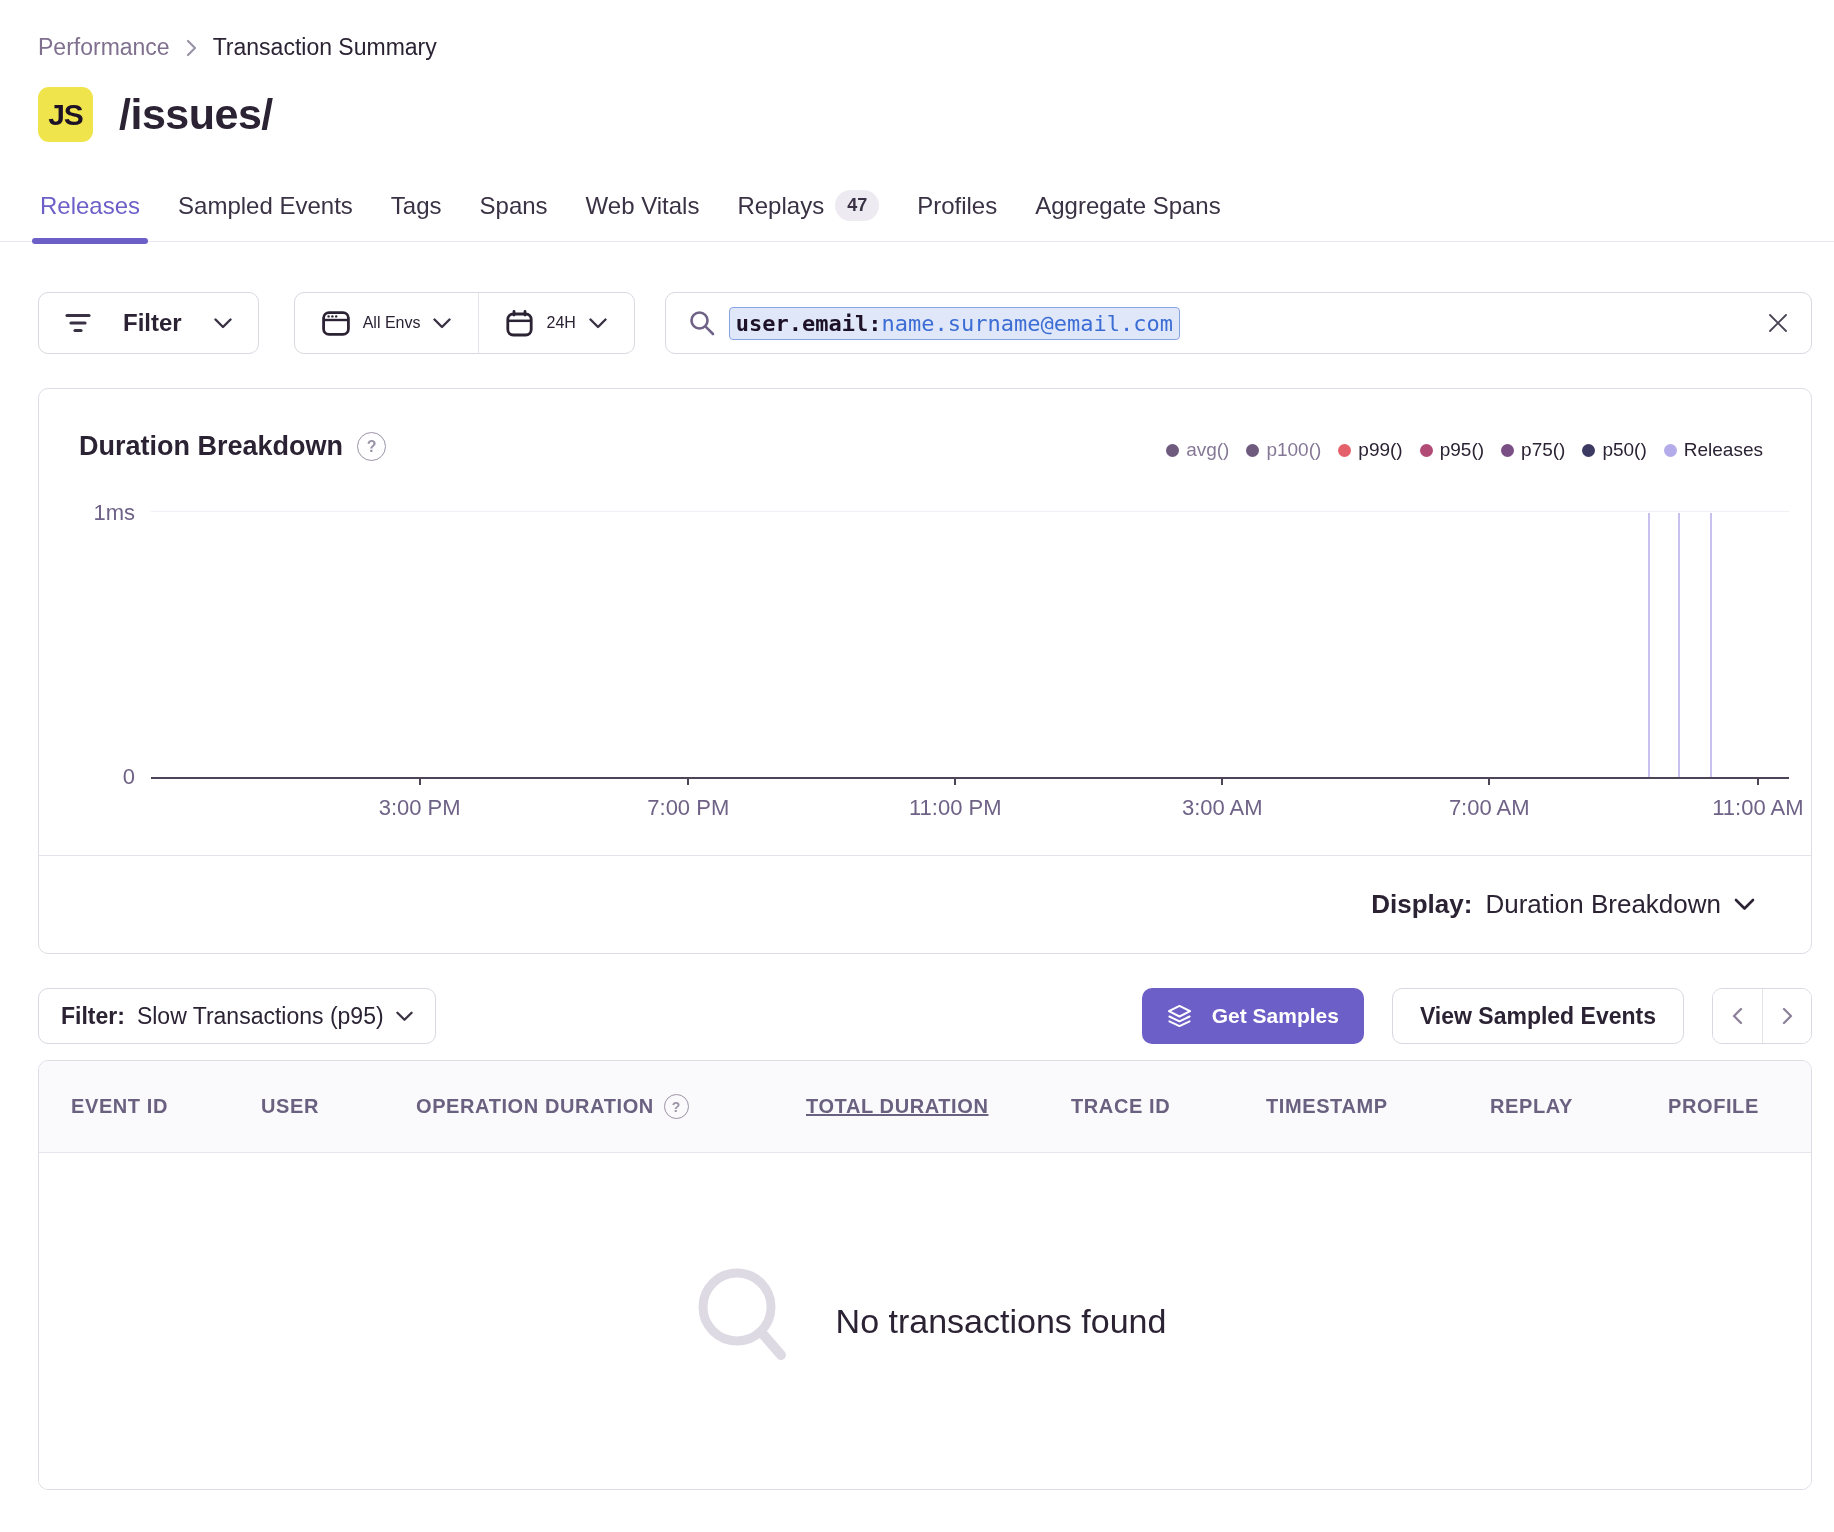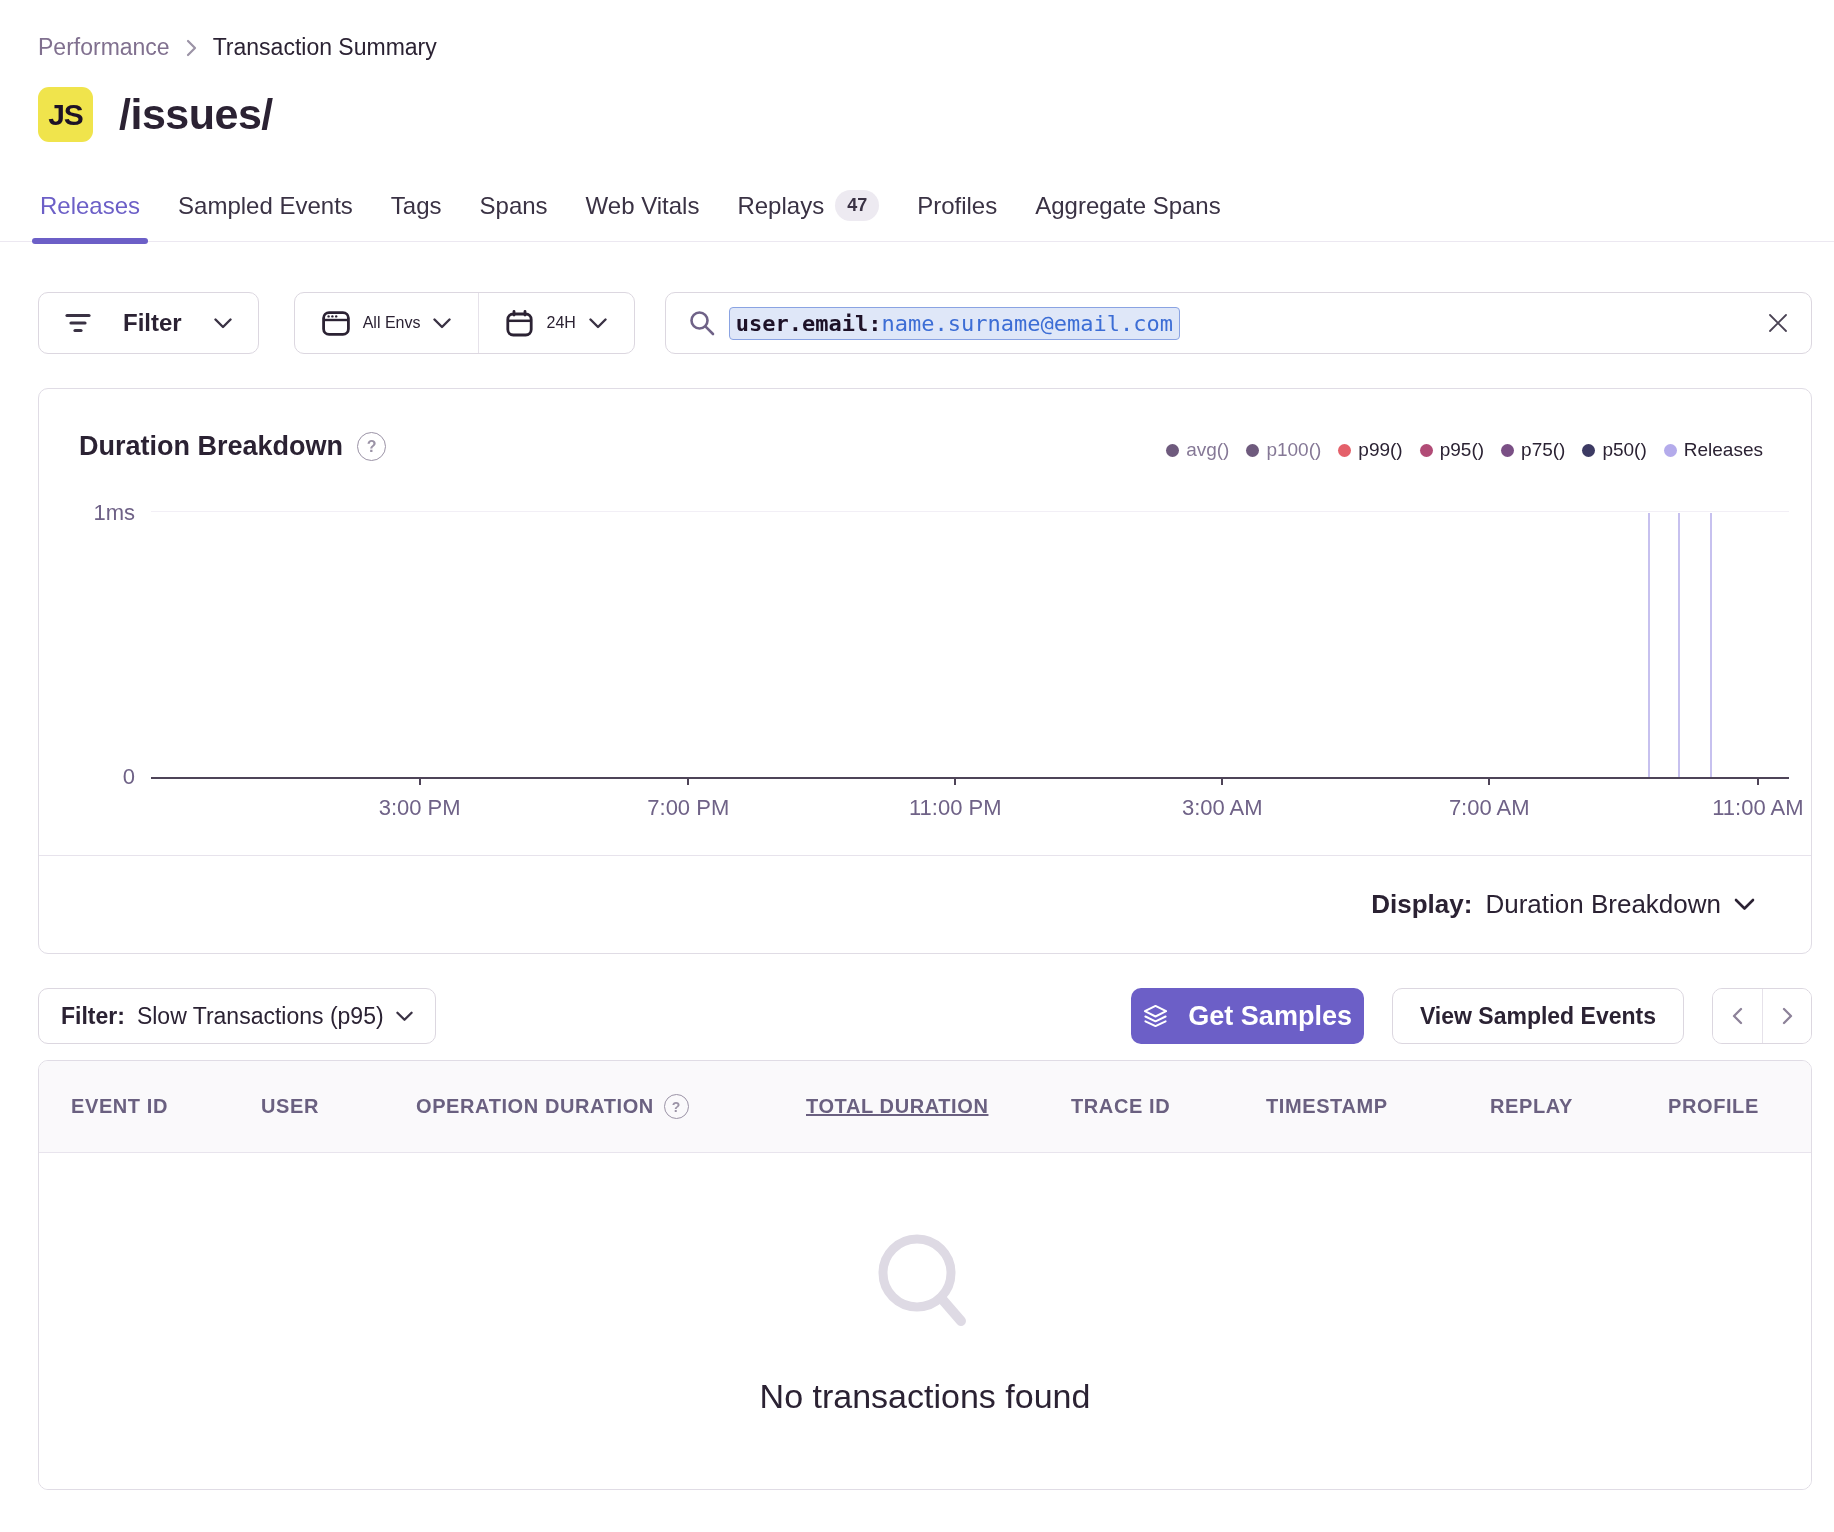--- a/index.html
+++ b/index.html
@@ -57,35 +57,35 @@
   .panel-footer { position:absolute; left:0; right:0; top:467px; bottom:0; display:flex; align-items:center; justify-content:flex-end; padding-right:56px; }
   .display-select { display:flex; align-items:center; gap:13px; font-size:26px; cursor:pointer; }
   .display-select .lbl { font-weight:700; }
 
   
   .toolbar { margin-top:34px; display:flex; align-items:center; height:56px; }
   .toolbar .ctl { height:56px; font-size:23px; }
   .tx-filter { padding:0 22px; gap:12px; font-weight:400; }
   .tx-filter .lbl { font-weight:700; }
   .spacer { flex:1; }
-  .primary-btn { height:56px; display:flex; align-items:center; gap:20px; background:#6c5fc7; color:#fff; border:none; border-radius:10px; font-size:27px; font-weight:700; padding:0 12px; cursor:pointer; font-family:inherit; }
+  .primary-btn { height:56px; display:flex; align-items:center; gap:20px; background:#6c5fc7; color:#fff; border:none; border-radius:10px; font-size:21px; font-weight:700; padding:0 25px; cursor:pointer; font-family:inherit; }
   .secondary-btn { height:56px; display:flex; align-items:center; background:#fff; border:1px solid #dcd7e0; border-radius:10px; font-size:23px; font-weight:700; color:#2b2233; padding:0 27px; margin-left:28px; cursor:pointer; font-family:inherit; }
   .pager { margin-left:28px; display:flex; border:1px solid #dcd7e0; border-radius:10px; overflow:hidden; }
   .pager button { width:49px; height:54px; background:#fff; border:none; display:flex; align-items:center; justify-content:center; cursor:pointer; }
   .pager button + button { border-left:1px solid #e6e2ea; }
 
   
   .table-panel { margin-top:16px; border:1px solid #e0dce5; border-radius:10px; overflow:hidden; }
   .thead { height:92px; background:#faf9fb; border-bottom:1px solid #e8e4ed; display:flex; align-items:center; padding-left:32px; font-size:20px; font-weight:700; letter-spacing:0.6px; color:#6a6080; }
   .th { display:flex; align-items:center; gap:10px; white-space:nowrap; }
   .th:nth-child(1){width:190px;} .th:nth-child(2){width:155px;} .th:nth-child(3){width:390px;}
   .th:nth-child(4){width:265px;text-decoration:underline;} .th:nth-child(5){width:195px;} .th:nth-child(6){width:224px;}
   .th:nth-child(7){width:178px;} .th:nth-child(8){flex:1;}
   .th .help-circle { width:25px; height:25px; font-size:14px; }
-  .tbody-empty { height:336px; display:flex; flex-direction:column; align-items:center; justify-content:center; gap:30px; background:#fff; }
+  .tbody-empty { height:336px; display:flex; flex-direction:row; align-items:center; justify-content:center; gap:30px; background:#fff; }
   .empty-message { font-size:34px; font-weight:500; color:#2b2233; }
 
   svg { display:block; }
 </style>
 </head>
 <body>
 
 <div class="page">
 
   <div class="breadcrumb">

